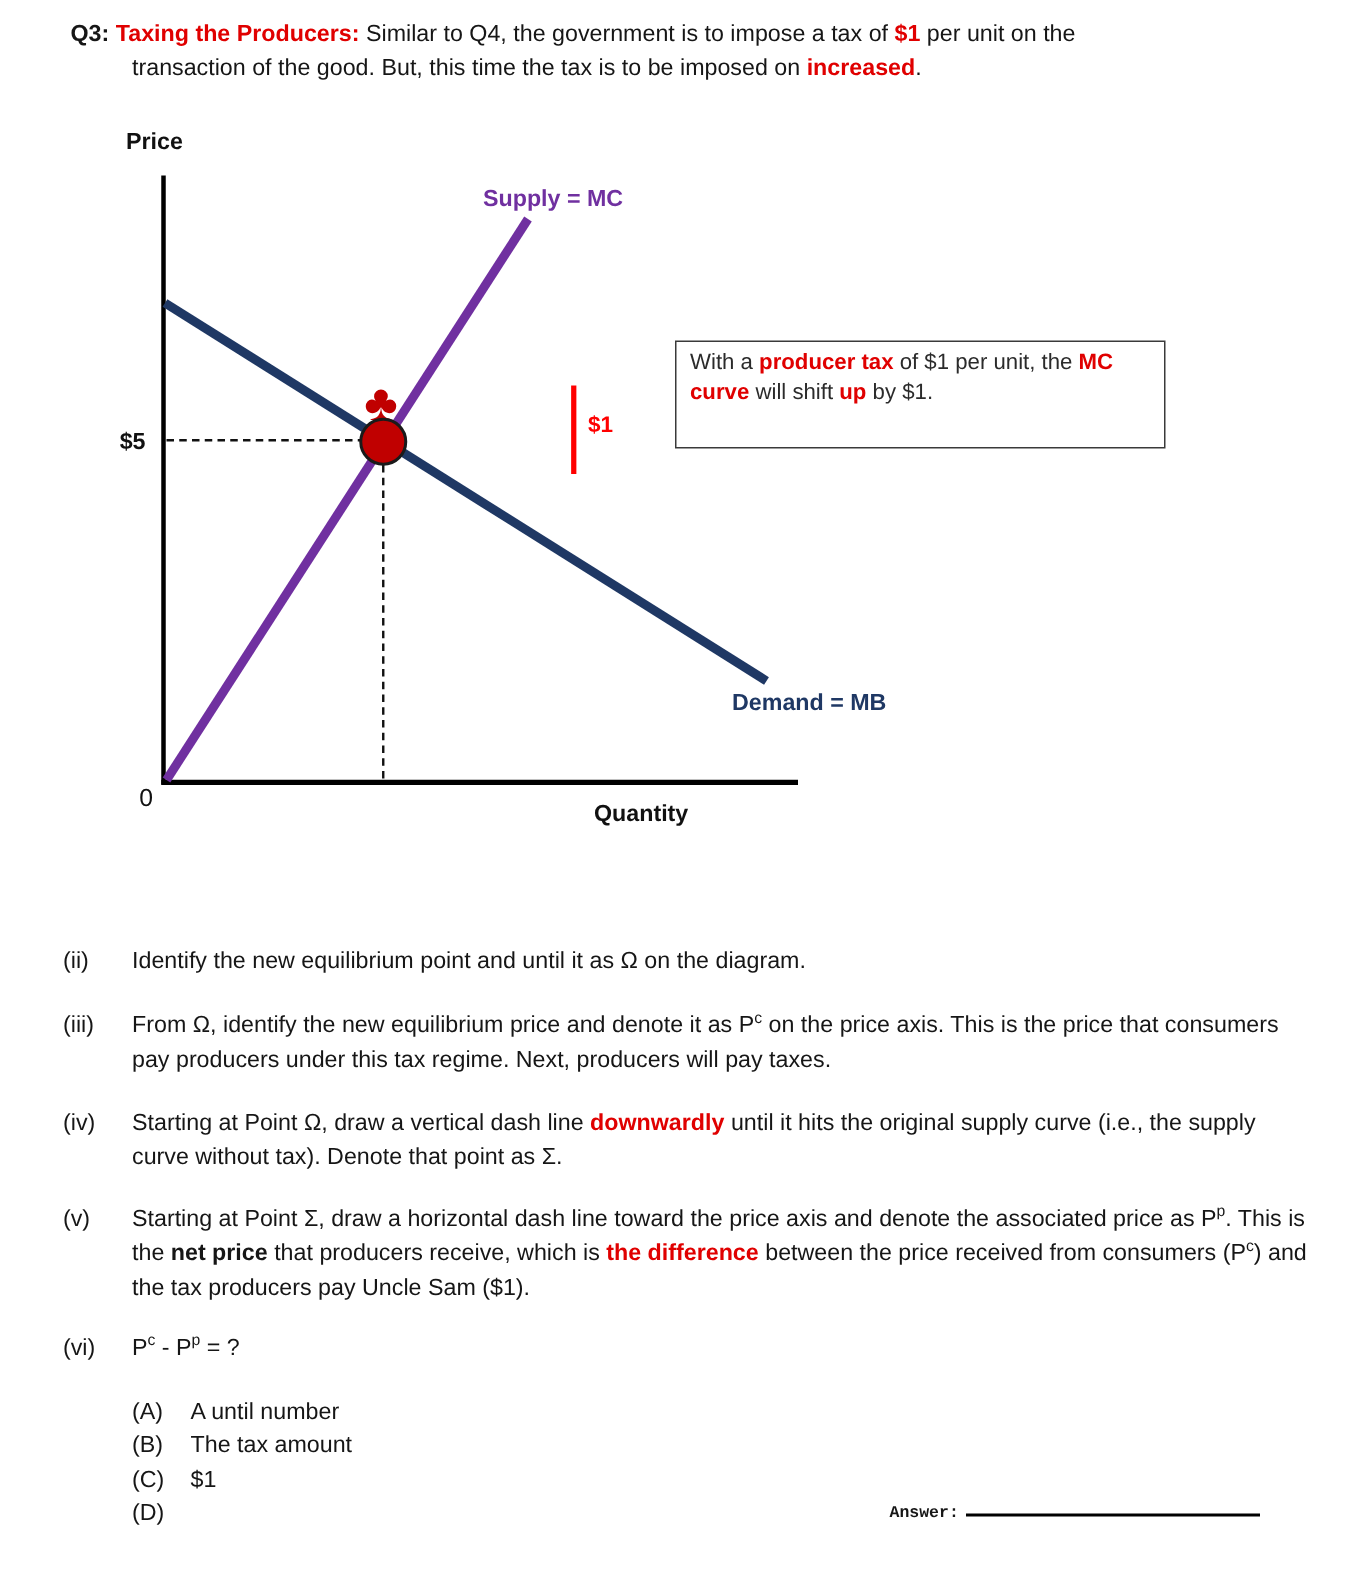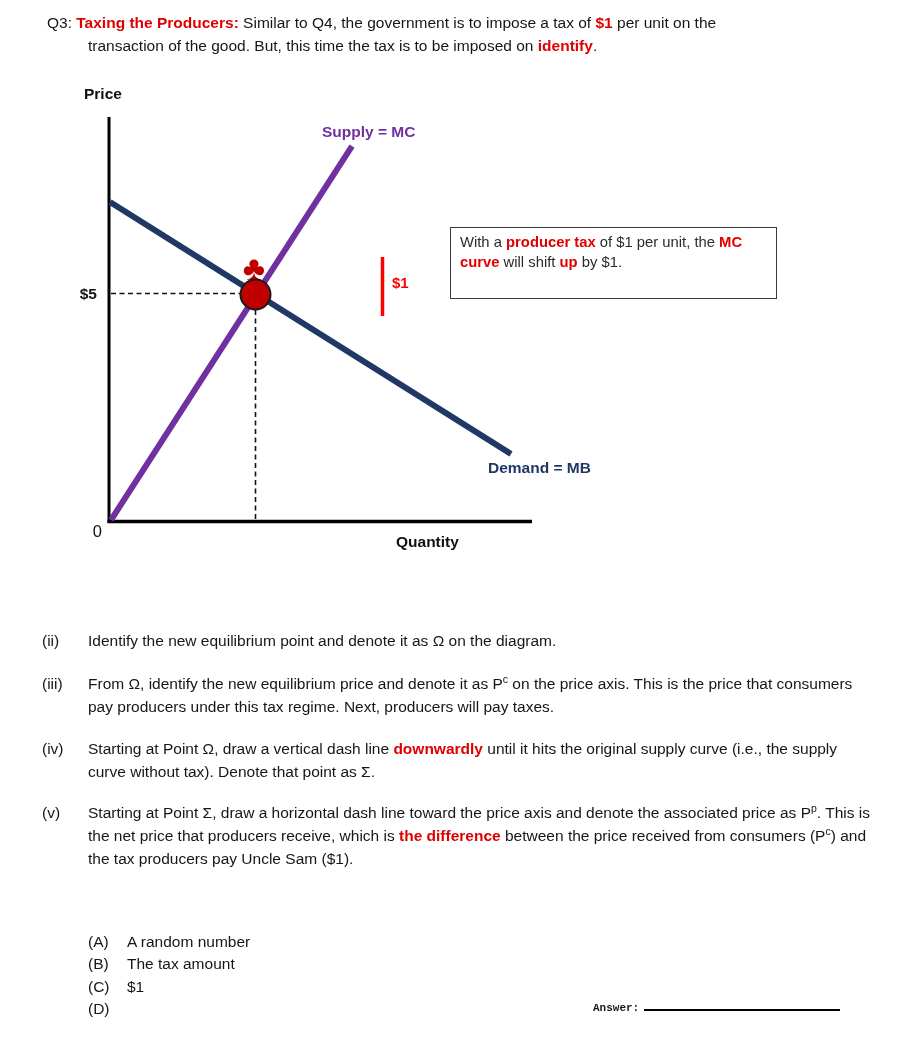--- a/index.html
+++ b/index.html
@@ -1,20 +1,20 @@
 <!DOCTYPE html>
 <html style="--supply-purple: #7030A0; --demand-navy: #1F3864; --equilibrium-red: #C00000; --tax-line-red: #FF0000; --axis-black: #000000; --text-red: #E00000;"><head>
 <meta charset="utf-8">
 <style>
   html, body { margin:0; padding:0; background:#fff; }
   .page {
     position:relative; width:908px; height:1062px; background:#ffffff;
     font-family:"Liberation Sans", sans-serif; color:#161616; overflow:hidden;
   }
-  .b { font-weight:normal; }
+  .b { font-weight:bold; }
   .red { color:var(--text-red, #E00000); font-weight:bold; }
 
   
   .q3-header { position:absolute; left:47px; top:11px; width:820px; font-size:15.5px; line-height:23px; }
   .q3-header .line2 { padding-left:41px; }
 
   
   .diagram { position:absolute; left:0; top:0; width:908px; height:575px; }
   .diagram text { font-family:"Liberation Sans", sans-serif; }
 
@@ -43,21 +43,21 @@
   .answer .lbl { font-weight:bold; }
   .answer .blank { display:inline-block; width:196px; height:13px; border-bottom:2.2px solid #000; margin-left:5px; }
 </style>
 </head>
 <body>
 
 <div class="page">
 
   <div class="q3-header">
     <div><span class="b">Q3: </span><span class="red">Taxing the Producers: </span><span>Similar to Q4, the government is to impose a tax of </span><span class="red">$1</span><span> per unit on the</span></div>
-    <div class="line2"><span>transaction of the good. But, this time the tax is to be imposed on </span><span class="red">identify</span><span>.</span></div>
+    <div class="line2"><span>transaction of the good. But, this time the tax is to be imposed on </span><span class="red">increased</span><span>.</span></div>
   </div>
 
   <svg class="diagram" viewBox="0 0 908 575">
 
     <line x1="109" y1="117" x2="109" y2="523" stroke-width="3" stroke="#000000"></line>
     <line x1="107.5" y1="521.5" x2="532" y2="521.5" stroke-width="3.5" stroke="#000000"></line>
 
     <line x1="111" y1="520" x2="352" y2="146" stroke-width="6" stroke="#7030A0"></line>
 
     <line x1="110" y1="202" x2="511" y2="454" stroke-width="6" stroke="#1F3864"></line>
@@ -78,43 +78,47 @@
     <text x="488" y="473" font-size="15.5" font-weight="bold" fill="#1F3864">Demand = MB</text>
     <text x="97" y="299" font-size="15.5" font-weight="bold" fill="#111" text-anchor="end">$5</text>
   </svg>
 
   <div class="callout">
     <p class="first"><span>With a </span><span class="red">producer tax</span><span> of $1 per unit, the </span><span class="red">MC curve</span><span> will shift </span><span class="red">up</span><span> by $1.</span></p>
   </div>
 
   <div class="q" style="top:629px">
     <span class="num">(ii)</span>
-    <div class="body">Identify the new equilibrium point and denote it as Ω on the diagram.</div>
+    <div class="body">Identify the new equilibrium point and until it as Ω on the diagram.</div>
   </div>
 
   <div class="q" style="top:737px">
     <span class="num">(iv)</span>
     <div class="body"><span>Starting at Point Ω, draw a vertical dash line </span><span class="red">downwardly</span><span> until it hits the original supply curve (i.e., the supply curve without tax). Denote that point as Σ.</span></div>
   </div>
 
   <div class="q" style="top:672px">
     <span class="num">(iii)</span>
     <div class="body"><span>From Ω, identify the new equilibrium price and denote it as P</span><sup class="sup">c</sup><span> on the price axis. This is the price that consumers pay producers under this tax regime. Next, producers will pay taxes.</span></div>
   </div>
 
   <div class="q" style="top:801px">
     <span class="num">(v)</span>
     <div class="body"><span>Starting at Point Σ, draw a horizontal dash line toward the price axis and denote the associated price as P</span><sup class="sup">p</sup><span>. This is the </span><span class="b">net price</span><span> that producers receive, which is </span><span class="red">the difference</span><span> between the price received from consumers (P</span><sup class="sup">c</sup><span>) and the tax producers pay Uncle Sam ($1).</span></div>
   </div>
 
+  <div class="q" style="top:887px">
+    <span class="num">(vi)</span>
+    <div class="body"><span>P</span><sup class="sup">c</sup><span> - P</span><sup class="sup">p</sup><span> = ?</span></div>
+  </div>
 
   <div class="opts">
     <div class="opt">
       <span class="letter">(A)</span>
-      <span>A random number</span>
+      <span>A until number</span>
     </div>
     <div class="opt">
       <span class="letter">(B)</span>
       <span>The tax amount</span>
     </div>
     <div class="opt">
       <span class="letter">(C)</span>
       <span>$1</span>
     </div>
     <div class="opt">

